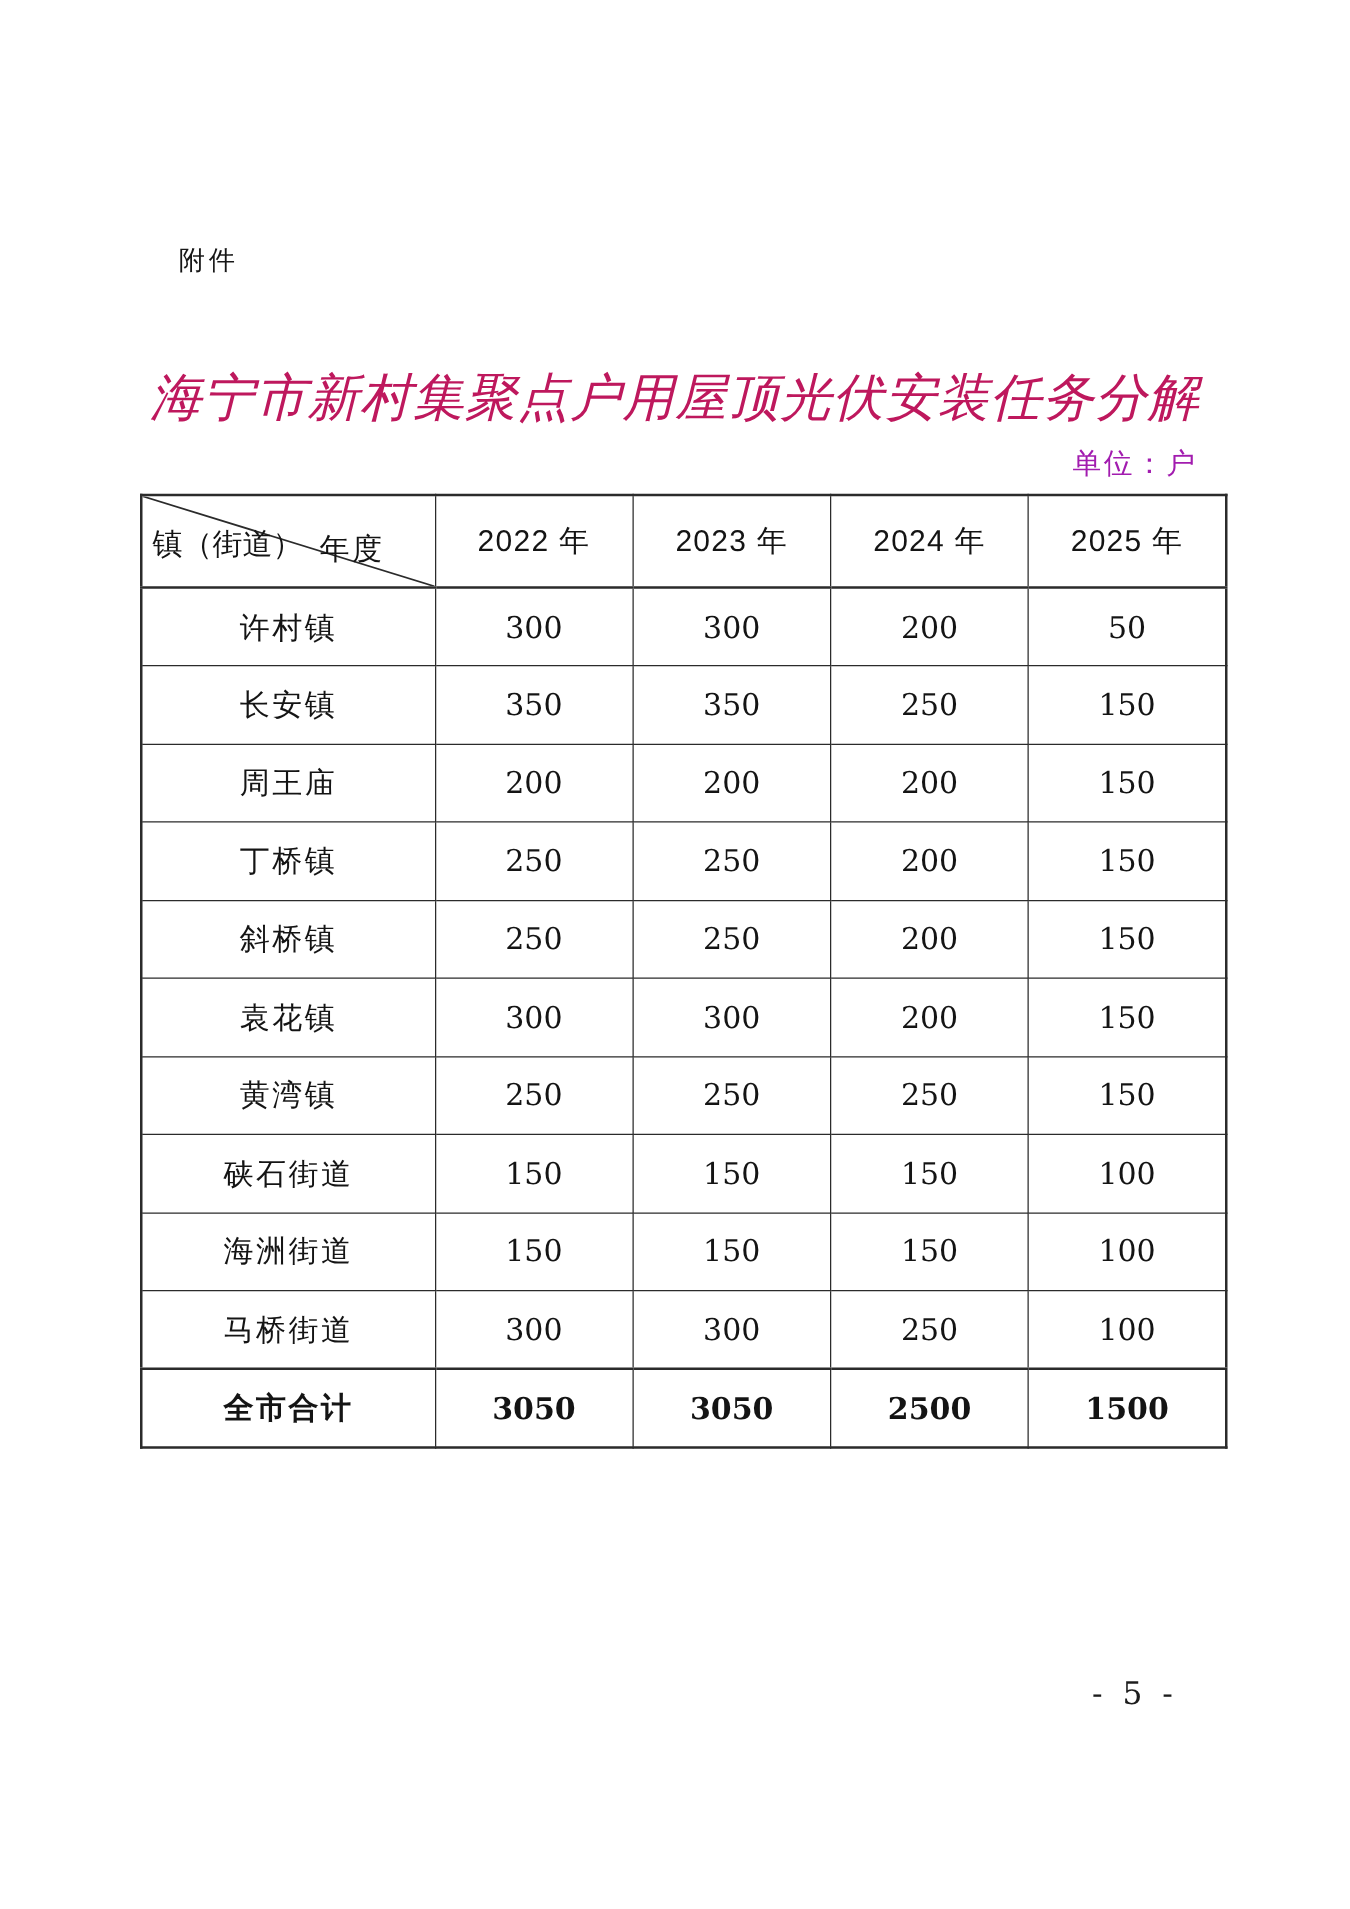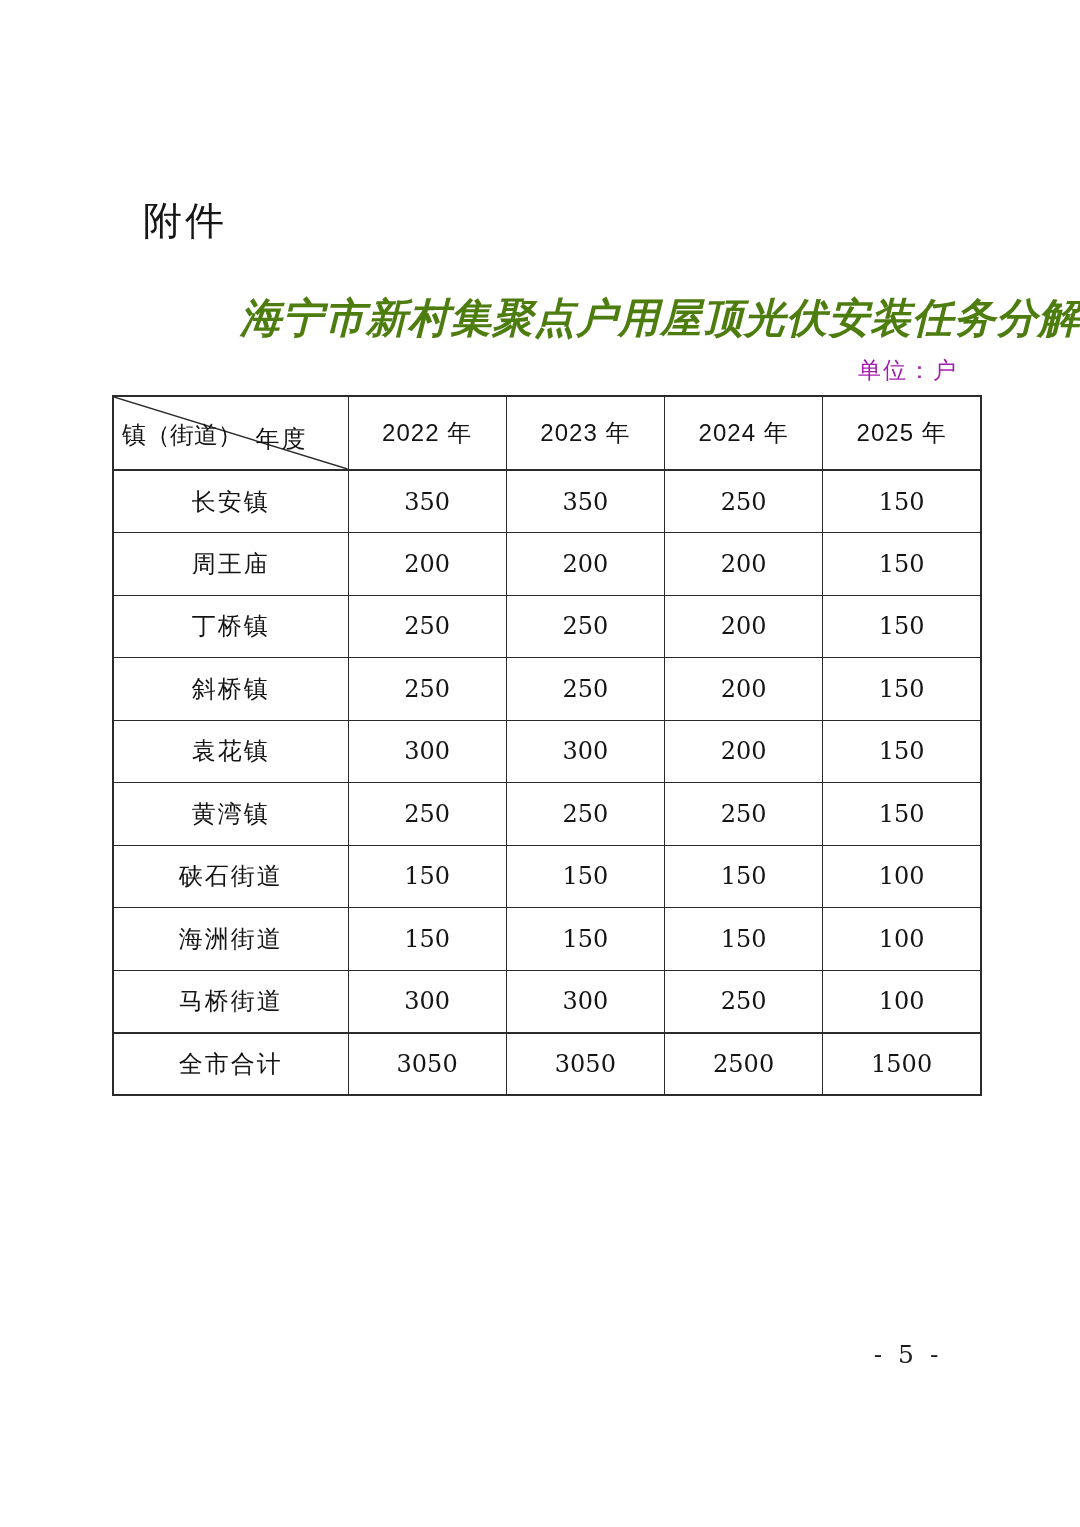--- a/index.html
+++ b/index.html
@@ -13,37 +13,37 @@
     height: 1527px;
     background: #ffffff;
     color: #1c1c1c;
     font-family: "Liberation Sans", sans-serif;
     overflow: hidden;
   }
   .attachment-label {
     position: absolute;
     left: 143px;
     top: 194px;
-    font-size: 39px;
+    font-size: 21px;
     letter-spacing: 3px;
     color: #161616;
   }
   .doc-title {
     position: absolute;
     left: 0;
     right: 0;
     top: 291px;
     margin: 0;
-    text-align: right;
+    text-align: center;
     font-family: "DejaVu Serif", "Liberation Serif", serif;
     font-style: italic;
-    font-weight: 700;
+    font-weight: 400;
     font-size: 41px;
     letter-spacing: 1px;
-    color: #4d7c0f;
+    color: #be185d;
     white-space: nowrap;
   }
   .unit-label {
     position: absolute;
     top: 355px;
     right: 122px;
     font-size: 23px;
     letter-spacing: 2px;
     color: #a21caf;
   }
@@ -103,20 +103,21 @@
     letter-spacing: 2px;
     color: #141414;
   }
   .value-cell {
     font-family: "DejaVu Serif", "Liberation Serif", serif;
     font-size: 24px;
     color: #141414;
   }
   .total-row th, .total-row td {
     border-top-width: 2.5px;
+    font-weight: bold;
   }
   .page-number {
     position: absolute;
     top: 1340px;
     left: 838px;
     width: 140px;
     text-align: center;
     font-family: "DejaVu Serif", "Liberation Serif", serif;
     font-size: 25px;
     letter-spacing: 4px;
@@ -152,20 +153,27 @@
           <span class="corner-top">年度</span>
           <span class="corner-bottom">镇（街道）</span>
         </th>
         <th class="year-head">2022 年</th>
         <th class="year-head">2023 年</th>
         <th class="year-head">2024 年</th>
         <th class="year-head">2025 年</th>
       </tr>
     </thead>
     <tbody id="table-body">
+  <tr>
+    <th class="town-cell">许村镇</th>
+    <td class="value-cell">300</td>
+    <td class="value-cell">300</td>
+    <td class="value-cell">200</td>
+    <td class="value-cell">50</td>
+  </tr>
 
   <tr>
     <th class="town-cell">长安镇</th>
     <td class="value-cell">350</td>
     <td class="value-cell">350</td>
     <td class="value-cell">250</td>
     <td class="value-cell">150</td>
   </tr>
 
   <tr>

